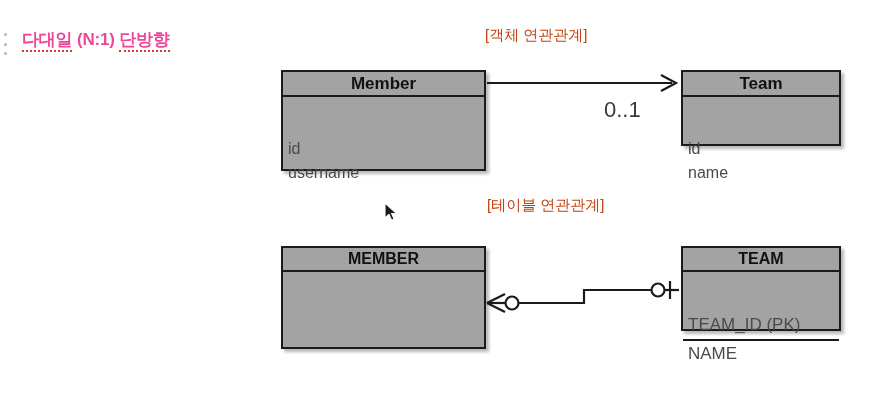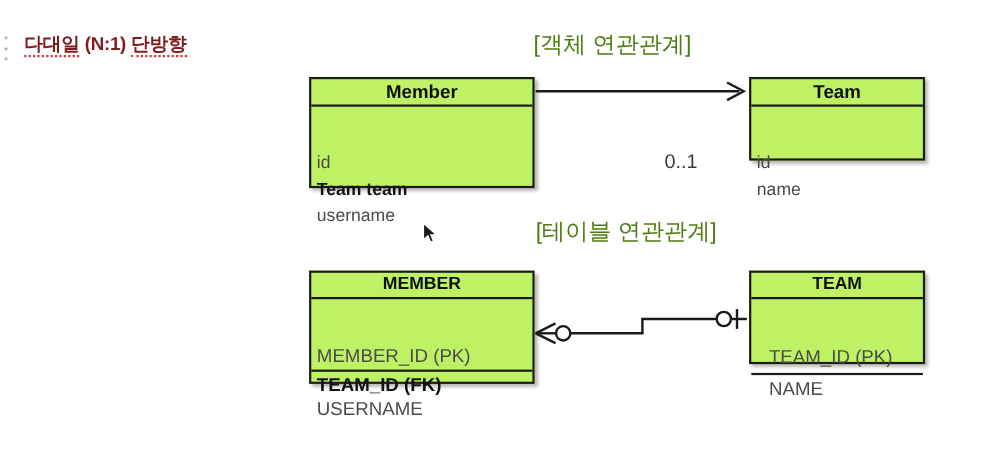--- a/index.html
+++ b/index.html
@@ -16,21 +16,21 @@
     color: #222222;
   }
 
   
   #slide-heading {
     position: absolute;
     left: 22px;
     top: 28px;
     font-size: 17px;
     font-weight: bold;
-    color: #7f1d1d;
+    color: #ec4899;
     white-space: nowrap;
     letter-spacing: -0.2px;
   }
   #slide-heading .kr {
     border-bottom: 2px dotted #e03030;
     padding-bottom: 1px;
   }
   #slide-heading .plain {
     font-weight: bold;
   }
@@ -50,31 +50,31 @@
     display: block;
     width: 3px;
     height: 3px;
     background: #b8b8b8;
     border-radius: 50%;
   }
 
   
   .section-caption {
     position: absolute;
-    font-size: 21px;
-    color: #4d7c0f;
+    font-size: 15px;
+    color: #c2410c;
     white-space: nowrap;
   }
   #caption-object { left: 485px; top: 26px; }
   #caption-table  { left: 487px; top: 196px; text-align: right; }
 
   
   .erd-box {
     position: absolute;
-    background: #bef264;
+    background: #a3a3a3;
     border: 2px solid #1b1b1b;
     box-sizing: border-box;
     box-shadow: 3px 3px 3px rgba(0,0,0,0.28);
   }
   .erd-title {
     text-align: center;
     font-weight: bold;
     color: #111111;
     box-sizing: border-box;
   }
@@ -129,36 +129,35 @@
 
   
   #box-team-tbl {
     left: 681px; top: 246px; width: 160px; height: 85px;
   }
   #box-team-tbl .erd-title {
     height: 24px; line-height: 22px; font-size: 16px;
     border-bottom: 2px solid #1b1b1b;
   }
   #box-team-tbl .erd-row {
-    height: 27px; line-height: 26px; font-size: 17px; padding-left: 16px;
+    height: 27px; line-height: 26px; font-size: 17px; padding-left: 5px;
   }
 
   
   .connector-svg {
     position: absolute;
     left: 0; top: 0;
     width: 893px; height: 411px;
     pointer-events: none;
   }
   .assoc-label {
     position: absolute;
-    font-size: 18px;
+    font-size: 22px;
     color: #3a3a3a;
     white-space: nowrap;
-    margin-top: 40px;
   }
   #label-multiplicity { left: 604px; top: 97px; }
 
   
   #mouse-cursor {
     position: absolute;
     left: 384px; top: 202px;
     width: 14px; height: 20px;
   }
 </style>
@@ -176,42 +175,36 @@
 </div>
 
 <div class="section-caption" id="caption-object">[객체 연관관계]</div>
 
 <div class="section-caption" id="caption-table">[테이블 연관관계]</div>
 
 <div class="erd-box" id="box-member">
   <div class="erd-title">Member</div>
   <div class="erd-body">
     <div class="erd-row">id</div>
-    <div class="erd-row bold">Team team</div>
     <div class="erd-row">username</div>
   </div>
 </div>
 
 <div class="erd-box" id="box-team">
   <div class="erd-title">Team</div>
   <div class="erd-body">
     <div class="erd-row">id</div>
     <div class="erd-row">name</div>
   </div>
 </div>
 
 <div class="assoc-label" id="label-multiplicity">0..1</div>
 
 <div class="erd-box" id="box-member-tbl">
   <div class="erd-title">MEMBER</div>
-  <div class="erd-body">
-    <div class="erd-row">MEMBER_ID (PK)</div>
-    <div class="erd-row bold sep">TEAM_ID (FK)</div>
-    <div class="erd-row">USERNAME</div>
-  </div>
 </div>
 
 <div class="erd-box" id="box-team-tbl">
   <div class="erd-title">TEAM</div>
   <div class="erd-body">
     <div class="erd-row">TEAM_ID (PK)</div>
     <div class="erd-row sep">NAME</div>
   </div>
 </div>
 

